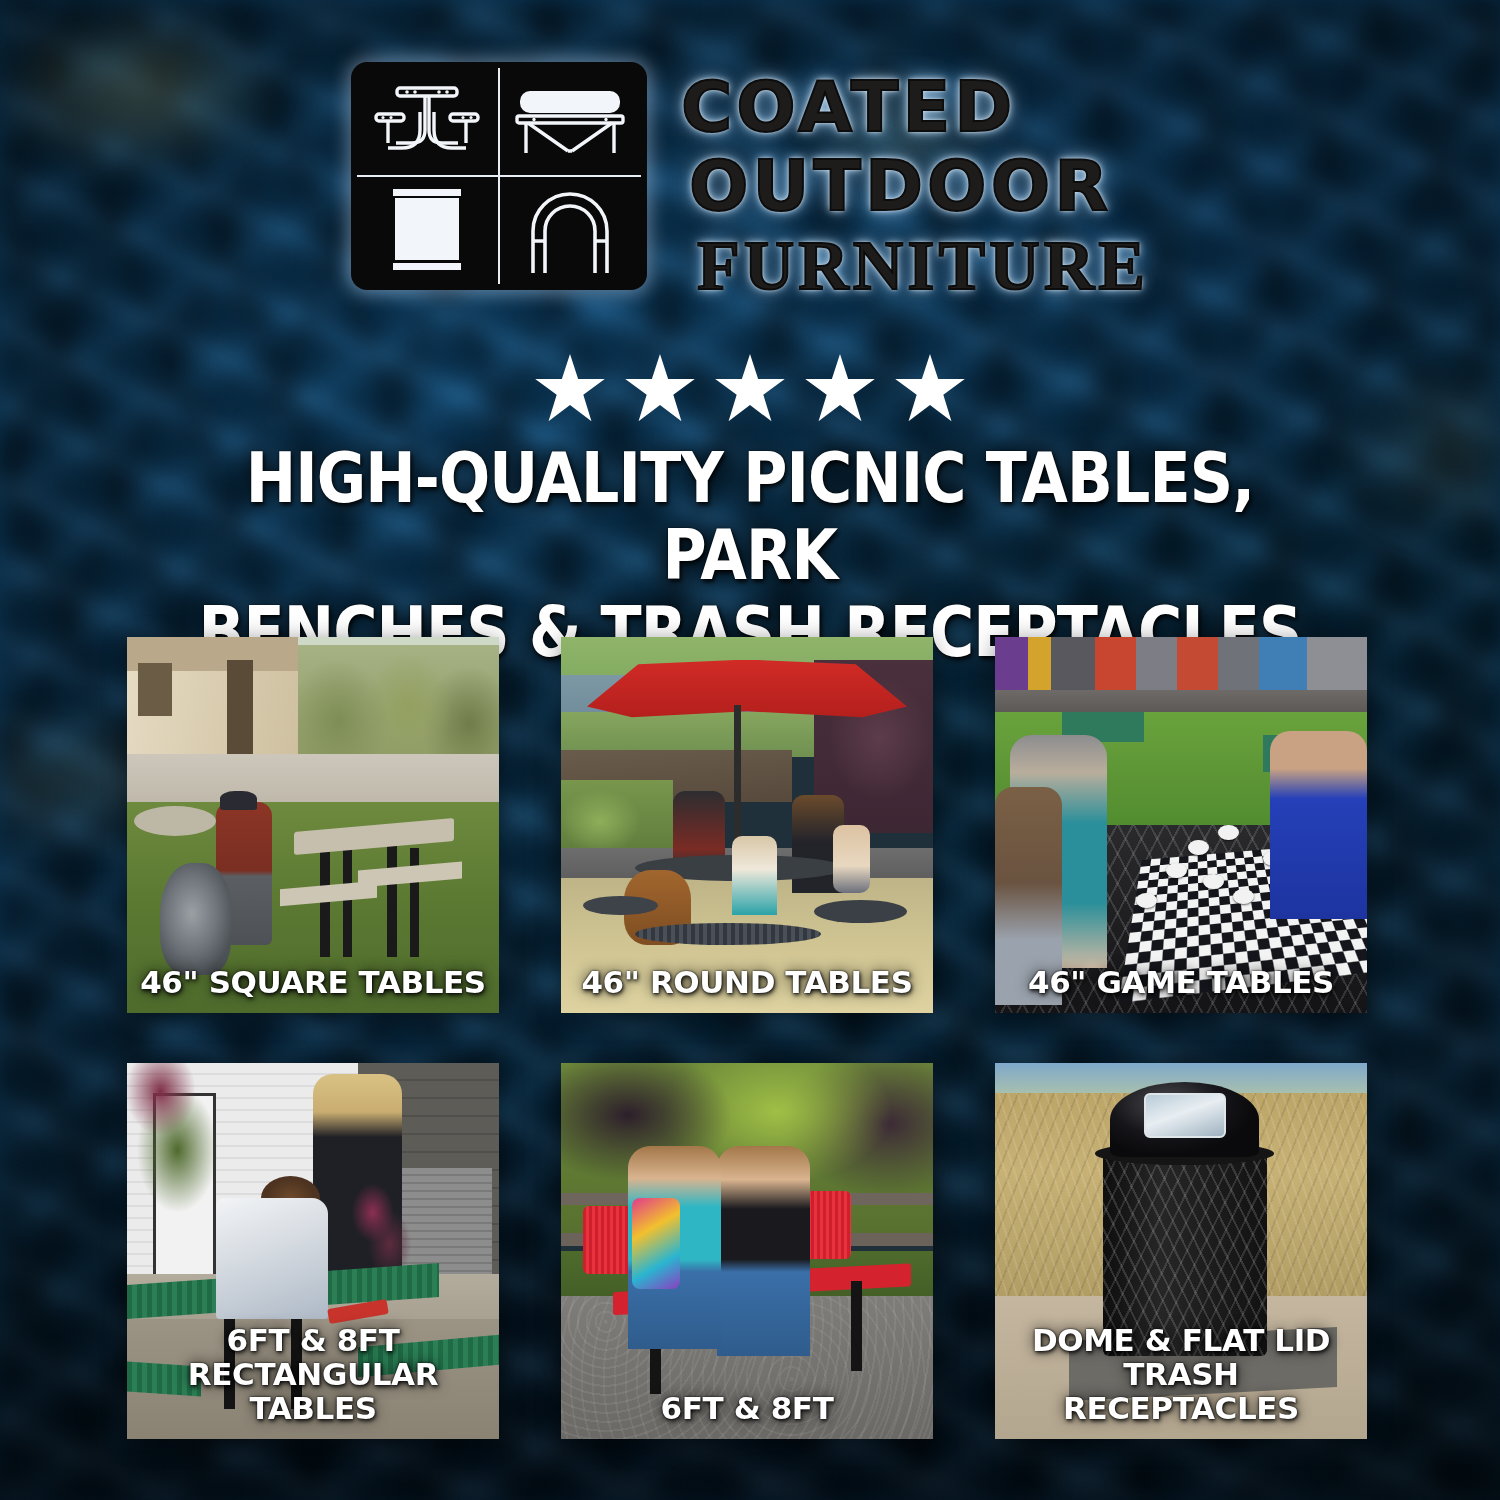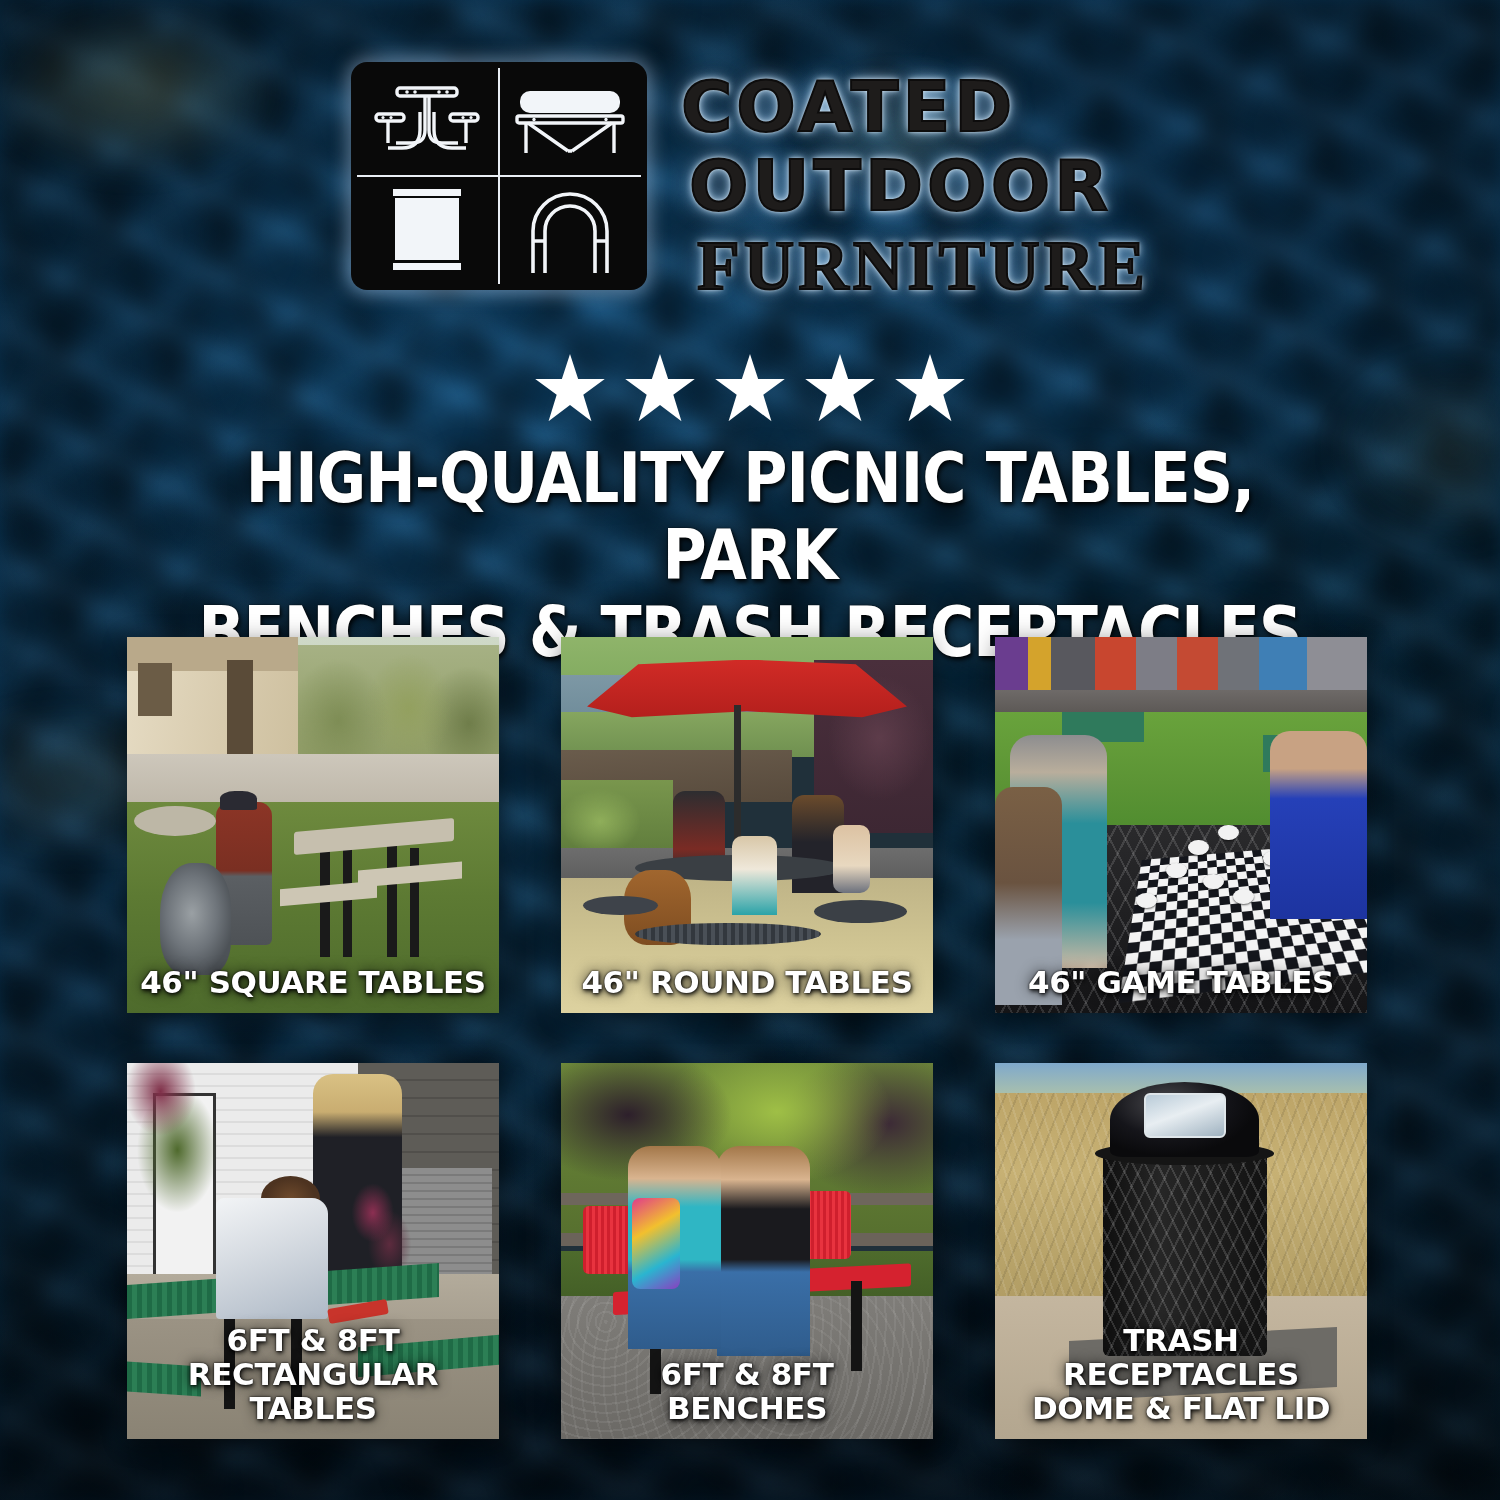--- a/index.html
+++ b/index.html
@@ -639,35 +639,34 @@
         <div class="obj t5-leg" style="left:78%; top:58%; height:24%;"></div>
         <div class="obj t5-back1"></div>
         <div class="obj t5-seat1"></div>
         <div class="obj t5-leg" style="left:24%; top:64%; height:24%;"></div>
         <div class="obj t5-boy2"></div>
         <div class="obj t5-boy1"></div>
         <div class="obj t5-pack"></div>
       </div>
       <div class="tile-caption">
         <span>6FT &amp; 8FT</span>
-        <span>BENCHES</span>
       </div>
     </div>
 
     <div class="tile">
       <div class="scene">
         <div class="band t6-grass"></div>
         <div class="band t6-sky"></div>
         <div class="band t6-walk"></div>
         <div class="obj t6-pad"></div>
         <div class="obj t6-body"></div>
         <div class="obj t6-rim"></div>
         <div class="obj t6-dome"></div>
         <div class="obj t6-slot"></div>
       </div>
       <div class="tile-caption">
+        <span>DOME &amp; FLAT LID</span>
         <span>TRASH RECEPTACLES</span>
-        <span>DOME &amp; FLAT LID</span>
       </div>
     </div>
 
   </div>
 </div>
 
 </body></html>

